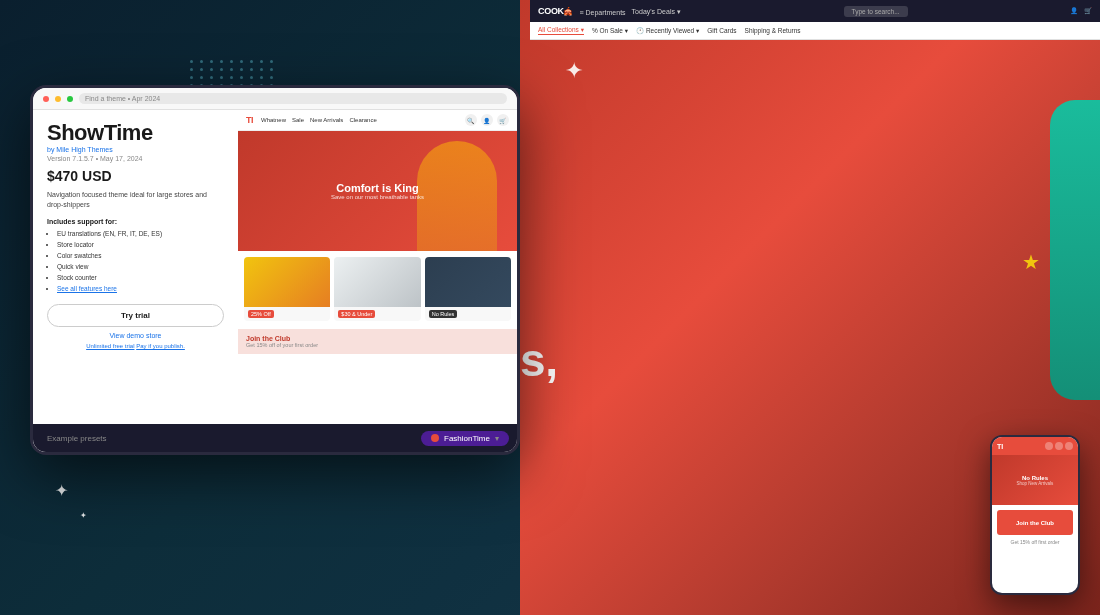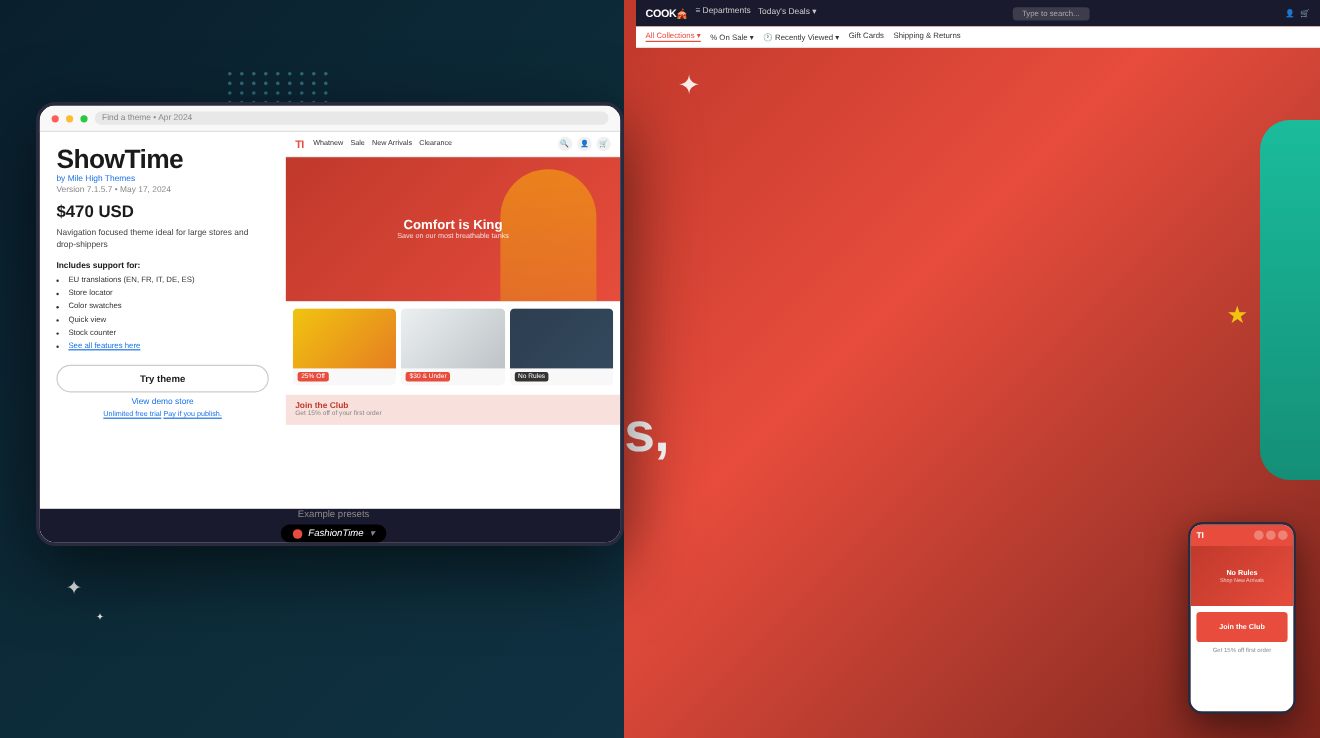--- a/index.html
+++ b/index.html
@@ -408,34 +408,32 @@
       bottom: 0;
       left: 0;
       width: 490px;
       height: 28px;
       background: #1a1a2e;
       display: flex;
       align-items: center;
       justify-content: space-between;
       padding: 0 14px;
       z-index: 11;
-      flex-direction: column;
     }
     .bottom-label {
       font-size: 8px;
       color: #888;
     }
     .bottom-preset {
       display: flex;
       align-items: center;
       gap: 5px;
-      background: #000000;
+      background: #4c1d95;
       border-radius: 12px;
       padding: 3px 10px;
-      font-style: italic;
     }
     .preset-dot {
       width: 8px;
       height: 8px;
       border-radius: 50%;
       background: #e74c3c;
     }
     .preset-name {
       font-size: 8px;
       color: #fff;
@@ -718,21 +716,21 @@
   </div>
 
   <h1 class="main-heading">
     <span>Shopify <span class="highlight">ShowTime</span> Theme</span><br>
     <span>Review: Features, Pros,</span><br>
     <span>Cons &amp; Ratings</span>
   </h1>
 </div>
 
 <div class="top-nav">
-  <div style="display:flex;align-items:flex-start;gap:6px;">
+  <div style="display:flex;align-items:flex-end;gap:6px;">
     <span class="top-nav-logo">COOK<span style="color:#f1c40f;font-size:8px;">🎪</span></span>
     <span style="color:#ccc;font-size:7px;cursor:pointer;">≡ Departments</span>
     <span style="color:#ccc;font-size:7px;cursor:pointer;">Today's Deals ▾</span>
   </div>
   <div class="top-nav-search">
     <span>Type to search...</span>
   </div>
   <div class="top-nav-right">
     <span>👤</span>
     <span>🛒</span>
@@ -767,21 +765,21 @@
         <div class="theme-desc">Navigation focused theme ideal for large stores and drop-shippers</div>
         <div class="theme-includes-title">Includes support for:</div>
         <ul class="theme-features">
           <li>EU translations (EN, FR, IT, DE, ES)</li>
           <li>Store locator</li>
           <li>Color swatches</li>
           <li>Quick view</li>
           <li>Stock counter</li>
           <li><span>See all features here</span></li>
         </ul>
-        <div class="btn-try">Try theme</div>
+        <div class="btn-try">Try trial</div>
         <div class="btn-view">View demo store</div>
         <div class="free-trial-text">
           <span style="color:#1a73e8;text-decoration:underline;">Unlimited free trial</span>
           <span> Pay if you publish.</span>
         </div>
       </div>
 
       <div class="theme-preview">
 
         <div class="preview-nav">

